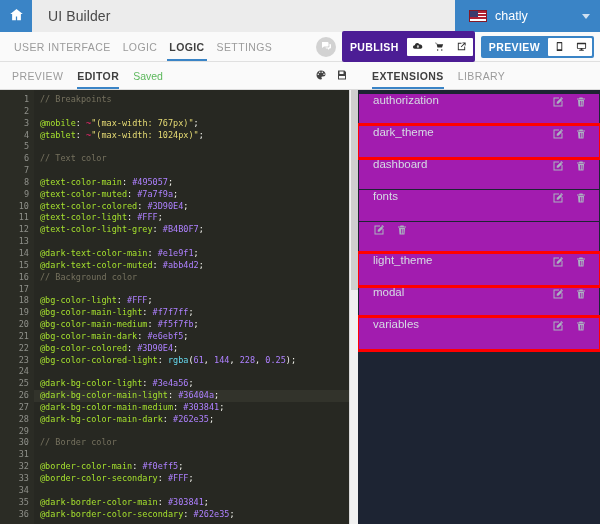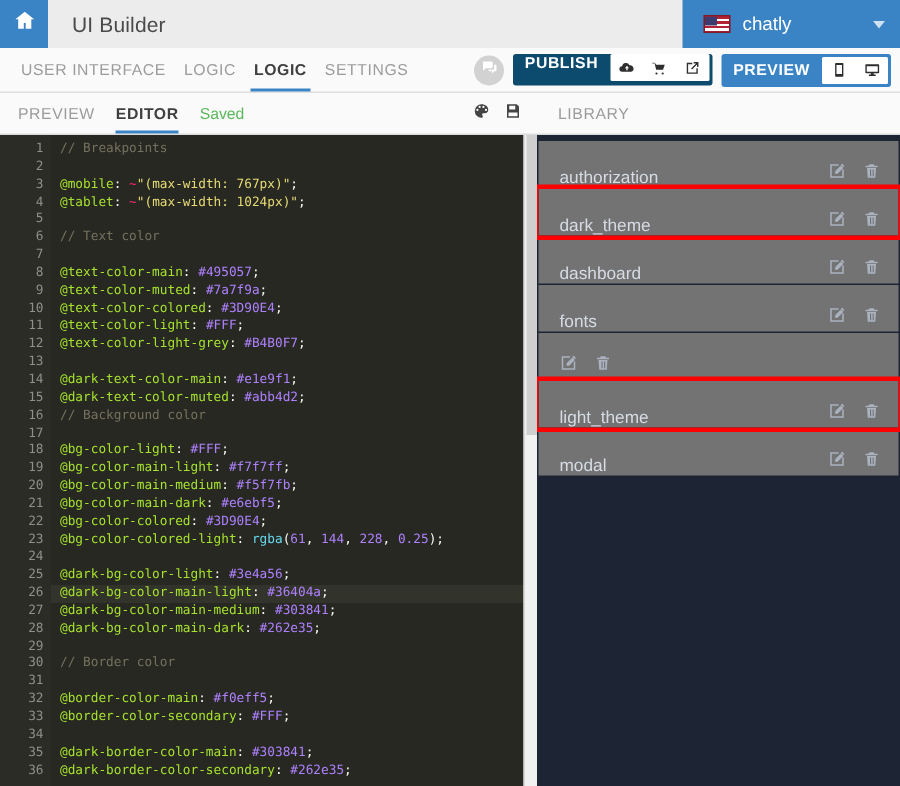--- a/index.html
+++ b/index.html
@@ -51,21 +51,21 @@
     content: ""; position: absolute; left: 0; right: 0; bottom: 0;
     height: 2px; background: #3a84c6;
   }
   .nav-right { margin-left: auto; display: flex; align-items: center; gap: 6px; padding-right: 6px; }
   .chat-circle {
     width: 20px; height: 20px; border-radius: 50%; background: #d2d2d2;
     display: flex; align-items: center; justify-content: center; cursor: pointer;
   }
   .chat-circle svg { width: 12px; height: 12px; fill: #fff; }
   .btn-publish {
-    background: #0c4a6e; display: flex; align-items: flex-start; height: 21px;
+    background: #4c1d95; display: flex; align-items: center; height: 31px;
     border-radius: 2px; overflow: hidden; cursor: pointer;
   }
   .btn-publish .lbl { color: #fff; font-size: 10.5px; font-weight: bold; letter-spacing: .4px; padding: 0 8px; }
   .btn-preview {
     background: #3a84c6; display: flex; align-items: center; height: 22px;
     border-radius: 2px; overflow: hidden; cursor: pointer;
   }
   .btn-preview .lbl { color: #fff; font-size: 10.5px; font-weight: bold; letter-spacing: .4px; padding: 0 8px; }
   .icon-group { display: flex; align-items: center; background: #fff; height: 18px; margin-right: 2px; border-radius: 1px; }
   .icon-btn { width: 22px; height: 18px; display: flex; align-items: center; justify-content: center; cursor: pointer; }
@@ -118,21 +118,21 @@
 
   
   .ext-pane { flex: 1; display: flex; flex-direction: column; background: #1d2433; min-width: 0; }
   .ext-tabbar {
     height: 28px; flex: 0 0 28px; background: #fafafa; display: flex; align-items: stretch;
     padding-left: 14px; border-bottom: 1px solid #dcdcdc;
   }
   .ext-list { flex: 1; padding: 4px 0 0 0; overflow: hidden; position: relative; }
   .ext-row-wrap { padding: 0 1px; }
   .ext-row {
-    height: 31px; margin-bottom: 1px; background: #737373; display: flex; align-items: flex-end;
+    height: 31px; margin-bottom: 1px; background: #a21caf; display: flex; align-items: flex-start;
     padding: 0 12px 0 14px; cursor: pointer; position: relative;
   }
   .ext-row .name { flex: 1; color: #d6dbe4; font-size: 11.5px; }
   .ext-actions { display: flex; align-items: center; gap: 11px; }
   .ext-actions svg { width: 12px; height: 12px; fill: #aab2c0; cursor: pointer; }
   .ext-row.marked { outline: 3px solid #ff0000; outline-offset: 0px; z-index: 3; }
 </style>
 </head>
 <body>
 
@@ -273,20 +273,21 @@
           </div>
         <div class="code-scroll"><div class="code-line"><span class="tok-com">// Breakpoints</span></div><div class="code-line">&nbsp;</div><div class="code-line"><span class="tok-var">@mobile</span><span class="tok-punct">: </span><span class="tok-op">~</span><span class="tok-str">"(max-width: 767px)"</span><span class="tok-punct">;</span></div><div class="code-line"><span class="tok-var">@tablet</span><span class="tok-punct">: </span><span class="tok-op">~</span><span class="tok-str">"(max-width: 1024px)"</span><span class="tok-punct">;</span></div><div class="code-line">&nbsp;</div><div class="code-line"><span class="tok-com">// Text color</span></div><div class="code-line">&nbsp;</div><div class="code-line"><span class="tok-var">@text-color-main</span><span class="tok-punct">: </span><span class="tok-num">#495057</span><span class="tok-punct">;</span></div><div class="code-line"><span class="tok-var">@text-color-muted</span><span class="tok-punct">: </span><span class="tok-num">#7a7f9a</span><span class="tok-punct">;</span></div><div class="code-line"><span class="tok-var">@text-color-colored</span><span class="tok-punct">: </span><span class="tok-num">#3D90E4</span><span class="tok-punct">;</span></div><div class="code-line"><span class="tok-var">@text-color-light</span><span class="tok-punct">: </span><span class="tok-num">#FFF</span><span class="tok-punct">;</span></div><div class="code-line"><span class="tok-var">@text-color-light-grey</span><span class="tok-punct">: </span><span class="tok-num">#B4B0F7</span><span class="tok-punct">;</span></div><div class="code-line">&nbsp;</div><div class="code-line"><span class="tok-var">@dark-text-color-main</span><span class="tok-punct">: </span><span class="tok-num">#e1e9f1</span><span class="tok-punct">;</span></div><div class="code-line"><span class="tok-var">@dark-text-color-muted</span><span class="tok-punct">: </span><span class="tok-num">#abb4d2</span><span class="tok-punct">;</span></div><div class="code-line"><span class="tok-com">// Background color</span></div><div class="code-line">&nbsp;</div><div class="code-line"><span class="tok-var">@bg-color-light</span><span class="tok-punct">: </span><span class="tok-num">#FFF</span><span class="tok-punct">;</span></div><div class="code-line"><span class="tok-var">@bg-color-main-light</span><span class="tok-punct">: </span><span class="tok-num">#f7f7ff</span><span class="tok-punct">;</span></div><div class="code-line"><span class="tok-var">@bg-color-main-medium</span><span class="tok-punct">: </span><span class="tok-num">#f5f7fb</span><span class="tok-punct">;</span></div><div class="code-line"><span class="tok-var">@bg-color-main-dark</span><span class="tok-punct">: </span><span class="tok-num">#e6ebf5</span><span class="tok-punct">;</span></div><div class="code-line"><span class="tok-var">@bg-color-colored</span><span class="tok-punct">: </span><span class="tok-num">#3D90E4</span><span class="tok-punct">;</span></div><div class="code-line"><span class="tok-var">@bg-color-colored-light</span><span class="tok-punct">: </span><span class="tok-fn">rgba</span><span class="tok-punct">(</span><span class="tok-num">61</span><span class="tok-punct">, </span><span class="tok-num">144</span><span class="tok-punct">, </span><span class="tok-num">228</span><span class="tok-punct">, </span><span class="tok-num">0.25</span><span class="tok-punct">);</span></div><div class="code-line">&nbsp;</div><div class="code-line"><span class="tok-var">@dark-bg-color-light</span><span class="tok-punct">: </span><span class="tok-num">#3e4a56</span><span class="tok-punct">;</span></div><div class="code-line active"><span class="tok-var">@dark-bg-color-main-light</span><span class="tok-punct">: </span><span class="tok-num">#36404a</span><span class="tok-punct">;</span></div><div class="code-line"><span class="tok-var">@dark-bg-color-main-medium</span><span class="tok-punct">: </span><span class="tok-num">#303841</span><span class="tok-punct">;</span></div><div class="code-line"><span class="tok-var">@dark-bg-color-main-dark</span><span class="tok-punct">: </span><span class="tok-num">#262e35</span><span class="tok-punct">;</span></div><div class="code-line">&nbsp;</div><div class="code-line"><span class="tok-com">// Border color</span></div><div class="code-line">&nbsp;</div><div class="code-line"><span class="tok-var">@border-color-main</span><span class="tok-punct">: </span><span class="tok-num">#f0eff5</span><span class="tok-punct">;</span></div><div class="code-line"><span class="tok-var">@border-color-secondary</span><span class="tok-punct">: </span><span class="tok-num">#FFF</span><span class="tok-punct">;</span></div><div class="code-line">&nbsp;</div><div class="code-line"><span class="tok-var">@dark-border-color-main</span><span class="tok-punct">: </span><span class="tok-num">#303841</span><span class="tok-punct">;</span></div><div class="code-line"><span class="tok-var">@dark-border-color-secondary</span><span class="tok-punct">: </span><span class="tok-num">#262e35</span><span class="tok-punct">;</span></div></div>
         <div class="editor-scrollbar">
           <div class="thumb"></div>
         </div>
       </div>
     </div>
 
     <div class="ext-pane">
       <div class="ext-tabbar">
+        <div class="etab active">EXTENSIONS</div>
         <div class="etab">LIBRARY</div>
       </div>
       <div class="ext-list">
           <div class="ext-row-wrap">
             <div class="ext-row">
               <div class="name">authorization</div>
               <div class="ext-actions">
                 <span><svg viewBox="0 0 24 24">
                     <path d="M3 3h11v2H5v14h14v-9h2v11H3V3z"></path>
                     <path d="M21.3 4.6 19.4 2.7a1 1 0 0 0-1.4 0l-1 1 3.3 3.3 1-1a1 1 0 0 0 0-1.4zM9.5 12.2l7.6-7.6 3.3 3.3-7.6 7.6H9.5v-3.3z"></path>
@@ -373,17 +374,31 @@
                 <span><svg viewBox="0 0 24 24">
                     <path d="M3 3h11v2H5v14h14v-9h2v11H3V3z"></path>
                     <path d="M21.3 4.6 19.4 2.7a1 1 0 0 0-1.4 0l-1 1 3.3 3.3 1-1a1 1 0 0 0 0-1.4zM9.5 12.2l7.6-7.6 3.3 3.3-7.6 7.6H9.5v-3.3z"></path>
                   </svg></span>
                 <span><svg viewBox="0 0 24 24">
                     <path d="M9 3h6l1 2h4v2H4V5h4l1-2zM6 8h12l-1 13H7L6 8zm4 2v9h1.5v-9H10zm3.5 0v9H15v-9h-1.5z"></path>
                   </svg></span>
               </div>
             </div>
           </div>
+          <div class="ext-row-wrap">
+            <div class="ext-row marked">
+              <div class="name">variables</div>
+              <div class="ext-actions">
+                <span><svg viewBox="0 0 24 24">
+                    <path d="M3 3h11v2H5v14h14v-9h2v11H3V3z"></path>
+                    <path d="M21.3 4.6 19.4 2.7a1 1 0 0 0-1.4 0l-1 1 3.3 3.3 1-1a1 1 0 0 0 0-1.4zM9.5 12.2l7.6-7.6 3.3 3.3-7.6 7.6H9.5v-3.3z"></path>
+                  </svg></span>
+                <span><svg viewBox="0 0 24 24">
+                    <path d="M9 3h6l1 2h4v2H4V5h4l1-2zM6 8h12l-1 13H7L6 8zm4 2v9h1.5v-9H10zm3.5 0v9H15v-9h-1.5z"></path>
+                  </svg></span>
+              </div>
+            </div>
+          </div>
         </div>
     </div>
 
   </div>
 </div>
 
 </body></html>

